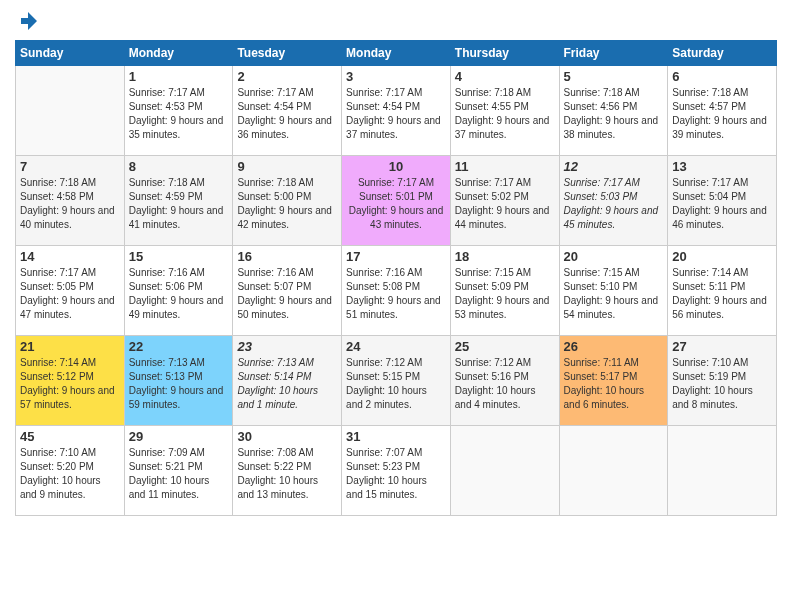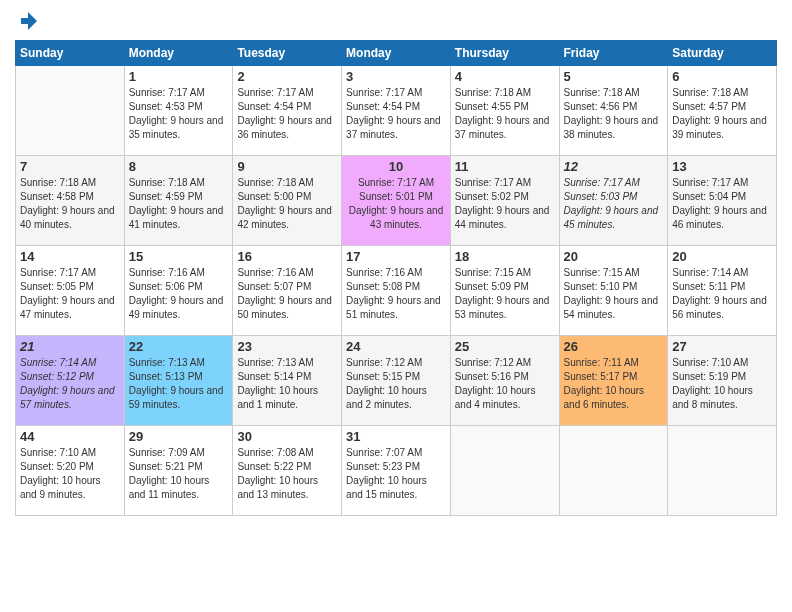--- a/index.html
+++ b/index.html
@@ -201,29 +201,29 @@
           <td>
             <span class="day-num">20</span>
             <div class="cell-content">Sunrise: 7:15 AM<br>Sunset: 5:10 PM<br>Daylight: 9 hours and 54 minutes.</div>
           </td>
           <td>
             <span class="day-num">20</span>
             <div class="cell-content">Sunrise: 7:14 AM<br>Sunset: 5:11 PM<br>Daylight: 9 hours and 56 minutes.</div>
           </td>
         </tr>
         <tr>
-          <td style="background: #c4b5fd; font-style: italic;">
+          <td style="background: #fde047;">
             <span class="day-num">21</span>
             <div class="cell-content">Sunrise: 7:14 AM<br>Sunset: 5:12 PM<br>Daylight: 9 hours and 57 minutes.</div>
           </td>
           <td style="background: #7dd3fc; margin-left: 11px;">
             <span class="day-num">22</span>
             <div class="cell-content">Sunrise: 7:13 AM<br>Sunset: 5:13 PM<br>Daylight: 9 hours and 59 minutes.</div>
           </td>
-          <td style="background: rgb(245, 245, 245);">
+          <td style="background: rgb(245, 245, 245); font-style: italic;">
             <span class="day-num">23</span>
             <div class="cell-content">Sunrise: 7:13 AM<br>Sunset: 5:14 PM<br>Daylight: 10 hours and 1 minute.</div>
           </td>
           <td style="background: rgb(245, 245, 245); margin-left: 10px;">
             <span class="day-num">24</span>
             <div class="cell-content">Sunrise: 7:12 AM<br>Sunset: 5:15 PM<br>Daylight: 10 hours and 2 minutes.</div>
           </td>
           <td style="background: rgb(245, 245, 245);">
             <span class="day-num">25</span>
             <div class="cell-content">Sunrise: 7:12 AM<br>Sunset: 5:16 PM<br>Daylight: 10 hours and 4 minutes.</div>
@@ -232,21 +232,21 @@
             <span class="day-num">26</span>
             <div class="cell-content">Sunrise: 7:11 AM<br>Sunset: 5:17 PM<br>Daylight: 10 hours and 6 minutes.</div>
           </td>
           <td style="background: rgb(245, 245, 245);">
             <span class="day-num">27</span>
             <div class="cell-content">Sunrise: 7:10 AM<br>Sunset: 5:19 PM<br>Daylight: 10 hours and 8 minutes.</div>
           </td>
         </tr>
         <tr>
           <td>
-            <span class="day-num">44</span>
+            <span class="day-num">45</span>
             <div class="cell-content">Sunrise: 7:10 AM<br>Sunset: 5:20 PM<br>Daylight: 10 hours and 9 minutes.</div>
           </td>
           <td>
             <span class="day-num">29</span>
             <div class="cell-content">Sunrise: 7:09 AM<br>Sunset: 5:21 PM<br>Daylight: 10 hours and 11 minutes.</div>
           </td>
           <td>
             <span class="day-num">30</span>
             <div class="cell-content">Sunrise: 7:08 AM<br>Sunset: 5:22 PM<br>Daylight: 10 hours and 13 minutes.</div>
           </td>

